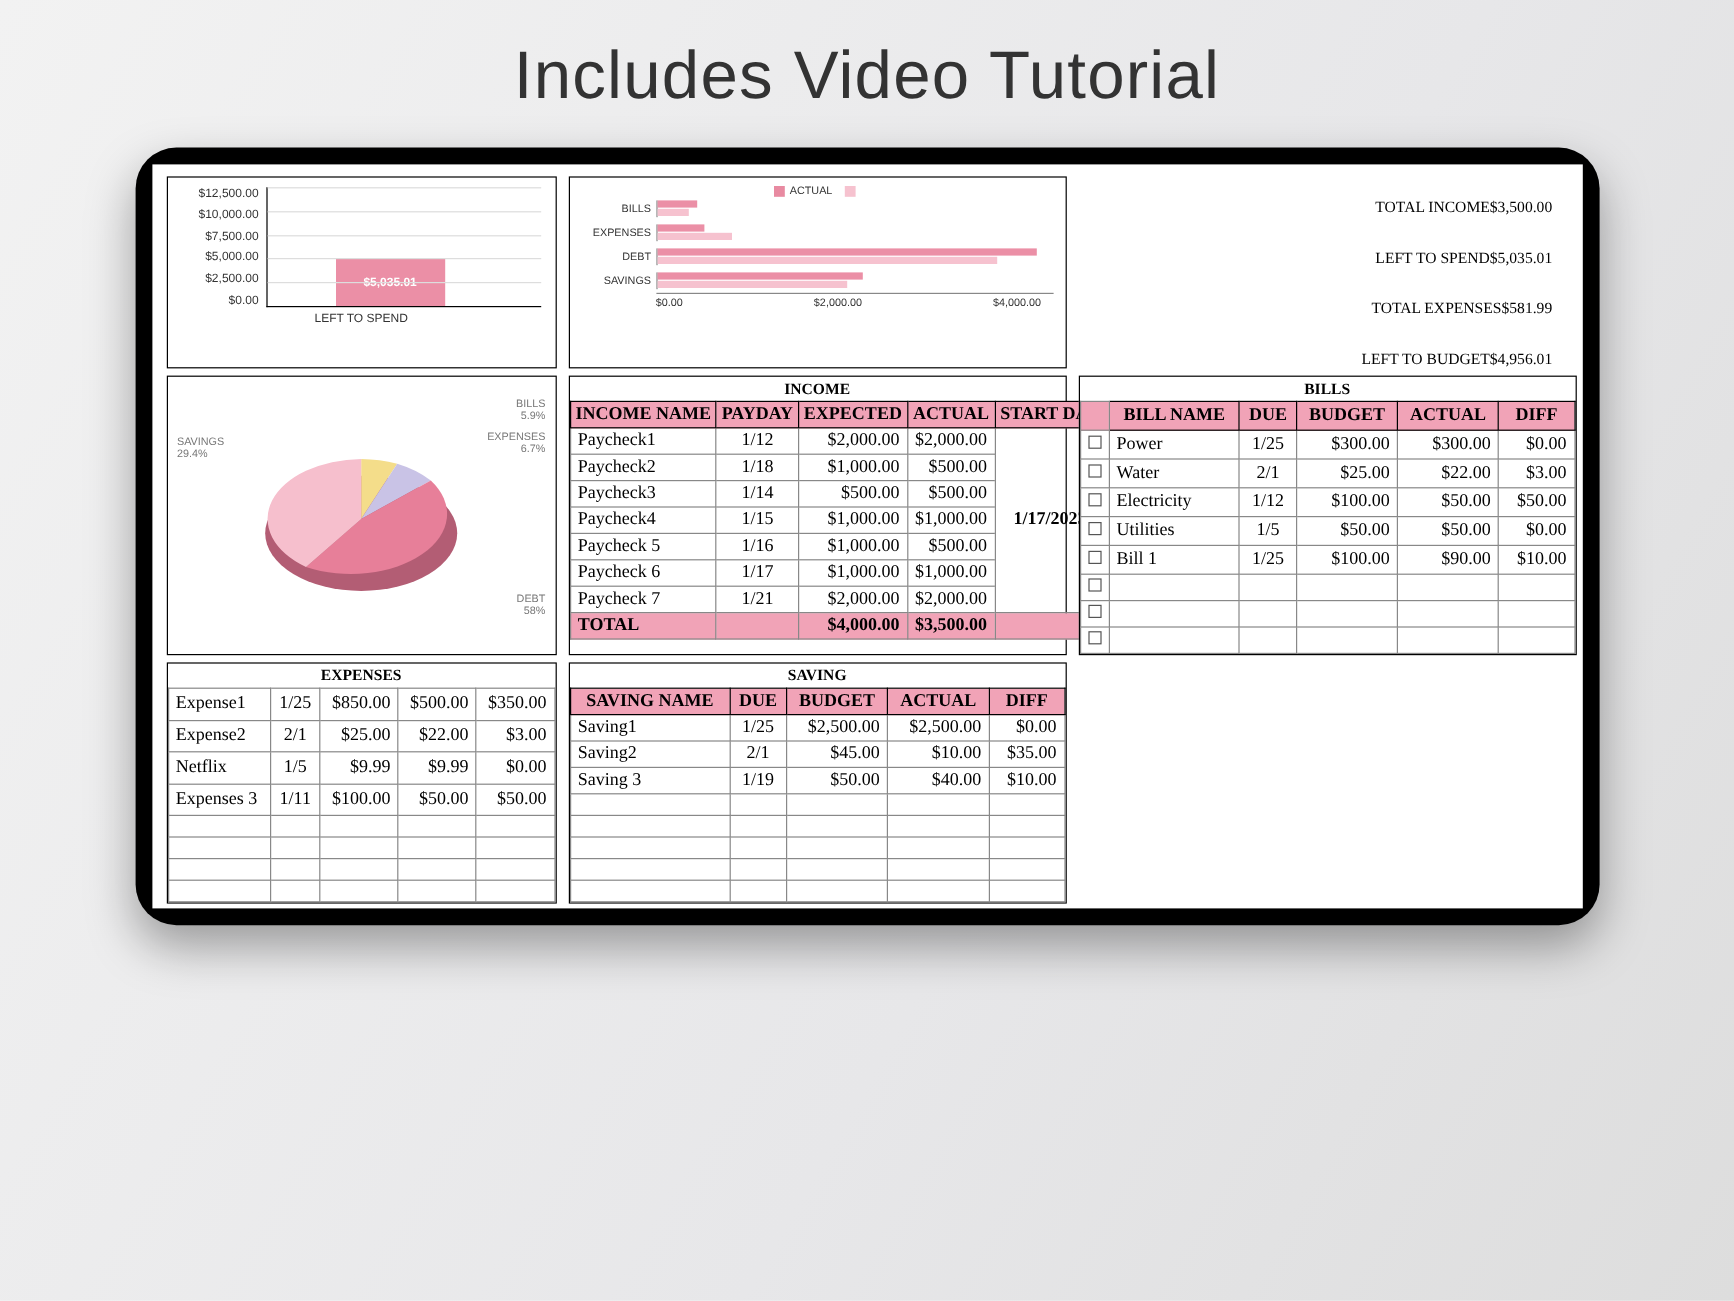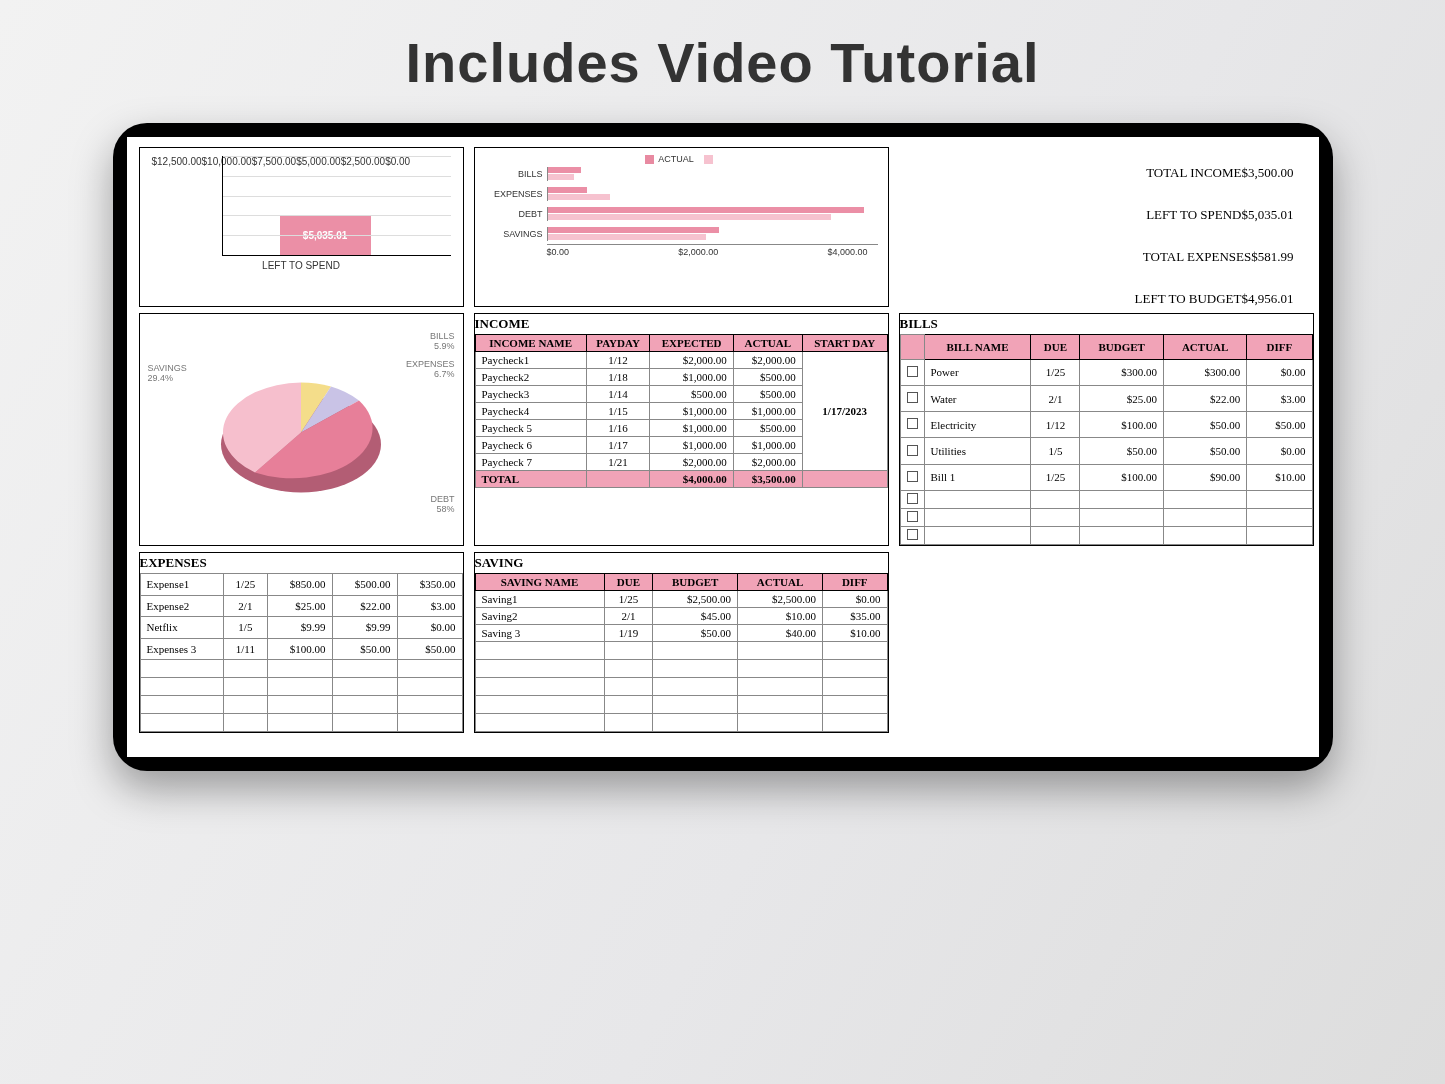--- a/index.html
+++ b/index.html
@@ -6,21 +6,21 @@
   html, body { margin:0; padding:0; }
   body {
     background: linear-gradient(120deg,#f2f2f2,#e7e7e9 60%,#ddd);
     font-family: "Segoe UI", Arial, sans-serif;
     width:1445px; height:1084px;
     display:flex; flex-direction:column; align-items:center;
     padding-top:30px;
   }
   .headline {
     font-family: "Century Gothic","Segoe UI",sans-serif;
-    font-weight:700; font-size:56px; color:#333; letter-spacing:1px;
+    font-weight:400; font-size:56px; color:#333; letter-spacing:1px;
     margin-bottom:28px;
   }
   .tablet {
     width:1220px; background:#000; border-radius:34px; padding:14px;
     box-shadow:0 18px 40px rgba(0,0,0,.35);
   }
   .screen {
     background:#fff; width:100%; height:620px; overflow:hidden;
   }
   .grid {
@@ -32,21 +32,21 @@
   }
   .panel { border:1px solid #000; background:#fff; }
   .logo { border:none; display:flex; flex-direction:column; justify-content:center; padding-left:14px; }
   .logo .script { font-family:"Brush Script MT",cursive; color:#ed87a3; font-size:40px; line-height:.7; }
   .logo .serif { font-family:"Georgia",serif; font-size:44px; font-weight:300; letter-spacing:1px; margin-left:36px; }
 
   
   .barchart { padding:8px 12px 4px; }
   .yaxis { font-size:10px; color:#333; }
   .barplot { display:flex; height:100px; }
-  .yt { display:flex; flex-direction:row; justify-content:space-between; text-align:right; width:64px; height:100%; margin-right:6px; }
+  .yt { display:flex; flex-direction:column; justify-content:space-between; text-align:right; width:64px; height:100%; margin-right:6px; }
   .plotarea { flex:1; border-left:1px solid #000; border-bottom:1px solid #000; position:relative; }
   .ygrid { position:absolute; left:0; right:0; border-top:1px solid #ddd; }
   .bigbar { position:absolute; left:25%; width:40%; background:#eb8fa6; bottom:0; display:flex; align-items:center; justify-content:center; color:#fff; font-size:10px; font-weight:600; }
   .xlabel { text-align:center; font-size:10px; margin-top:4px; color:#333; }
 
   
   .hchart { padding:6px 10px 4px; position:relative; }
   .legend { text-align:center; font-size:9px; color:#333; }
   .legend .sw { display:inline-block; width:9px; height:9px; background:#e88aa1; margin-right:4px; vertical-align:middle; }
   .hrow { display:flex; align-items:center; height:20px; }
@@ -61,22 +61,22 @@
   .summary { border:none; padding:18px 20px 0; }
   .sumrow { display:flex; justify-content:flex-end; font-size:13px; margin-bottom:26px; font-family:Georgia,serif; }
 
   
   .piepanel { position:relative; }
   .piepanel svg { position:absolute; left:50%; top:50%; transform:translate(-50%,-48%); }
   .plabel { position:absolute; font-size:9px; color:#777; line-height:1.1; }
 
   
   .income { display:flex; flex-direction:column; }
-  .section-title { text-align:left; font-weight:700; font-size:13px; font-family:Georgia,serif; padding:2px 0; }
-  table { border-collapse:collapse; width:100%; font-size:11px; font-family:Georgia,serif; }
+  .section-title { text-align:center; font-weight:700; font-size:13px; font-family:Georgia,serif; padding:2px 0; }
+  table { border-collapse:collapse; width:100%; font-size:15px; font-family:Georgia,serif; }
   th { background:#f1a3b7; border:1px solid #000; padding:2px 4px; font-weight:700; white-space:nowrap; }
   td { border:1px solid #888; padding:2px 6px; white-space:nowrap; }
   .r { text-align:right; } .c { text-align:center; }
   .totrow td { background:#f1a3b7; font-weight:700; }
 
   
   .bottom { display:flex; flex-direction:column; }
   .btable { flex:1;border-radius:16px; }
   .btable td.empty { height:18px; }
   .chkcol { width:14px; border:1px solid #888; }

